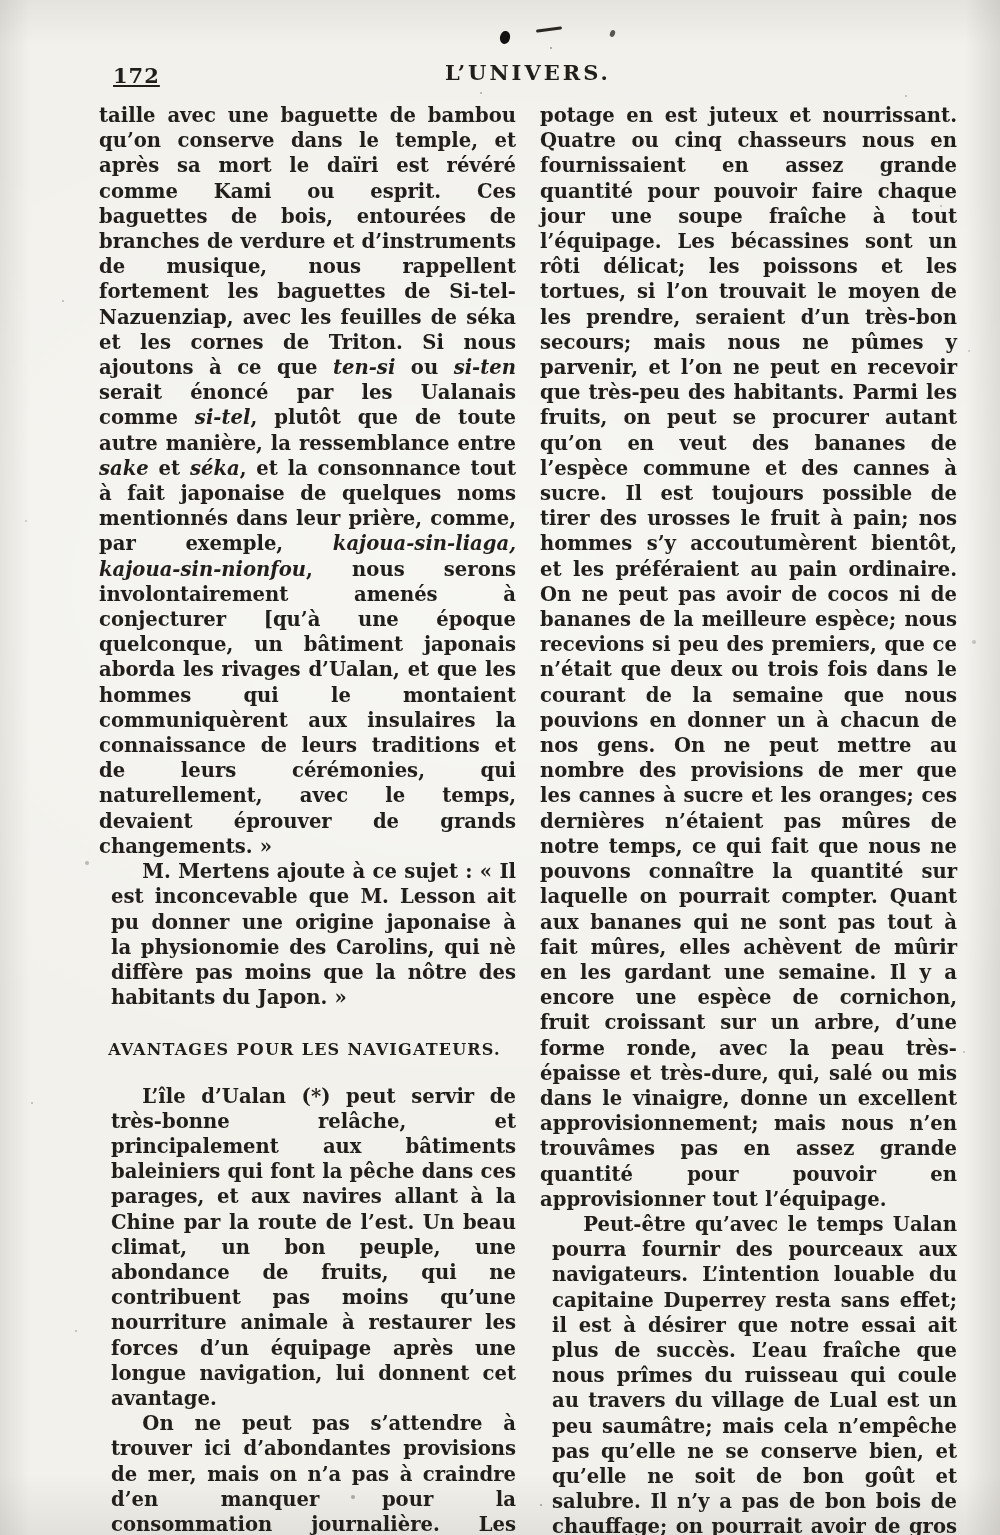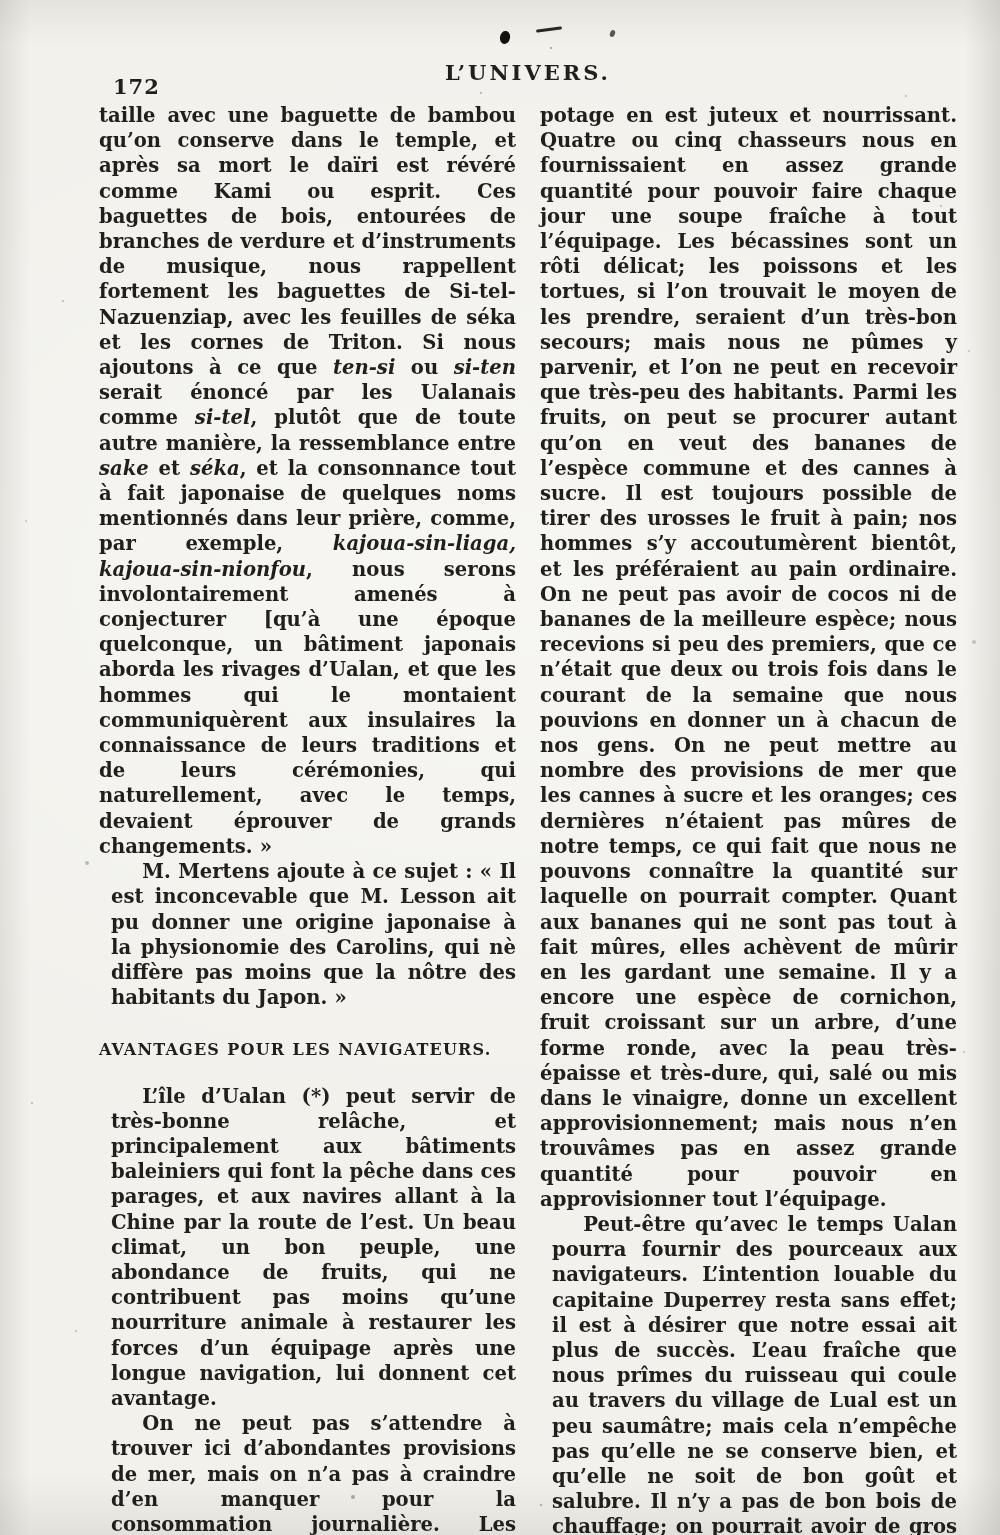--- a/index.html
+++ b/index.html
@@ -11,39 +11,39 @@
   .page{
     position:relative;width:1000px;height:1535px;overflow:hidden;
     background:
       radial-gradient(1100px 750px at 48% 38%, rgba(255,255,255,.38), rgba(255,255,255,0) 72%),
       linear-gradient(to right, rgba(110,105,95,.14), rgba(110,105,95,0) 3%, rgba(110,105,95,0) 96.5%, rgba(110,105,95,.18)),
       linear-gradient(to bottom, rgba(110,105,95,.10), rgba(110,105,95,0) 3%, rgba(110,105,95,0) 96%, rgba(110,105,95,.12)),
       #f2f1ec;
     color:#211e1b;
   }
   .header{position:absolute;top:55px;left:99px;width:858px;height:36px;}
-  .page-num{position:absolute;left:14px;top:19px;font-size:21px;font-weight:bold;letter-spacing:1px;}
+  .page-num{position:absolute;left:14px;top:8px;font-size:21px;font-weight:bold;letter-spacing:1px;text-decoration:underline;}
   .page-title{text-align:center;font-size:21px;font-weight:bold;letter-spacing:3px;padding-top:5px;}
   .columns{
     position:absolute;top:103px;left:99px;width:858px;
     display:flex;gap:24px;
   }
   .col{
     width:417px;flex:0 0 417px;
     text-align:justify;
     font-size:19.6px;line-height:25.2px;
     font-weight:bold;
     hyphens:auto;-webkit-hyphens:auto;
     word-spacing:.02em;
   }
   .para{margin:0;}
   .para.indent{text-indent:1.6em;margin-left:12px;}
   .section-heading{
     margin:27px 6px 21px 0;
-    text-align:left;
+    text-align:center;
     font-size:16px;font-weight:bold;letter-spacing:1.2px;
   }
   i{}
   
   .ink-blot{
     position:absolute;left:500px;top:31px;width:10px;height:13px;
     background:#141210;border-radius:50% 46% 52% 48%;transform:rotate(8deg);
   }
   .ink-dash{
     position:absolute;left:536px;top:28px;width:26px;height:3px;

